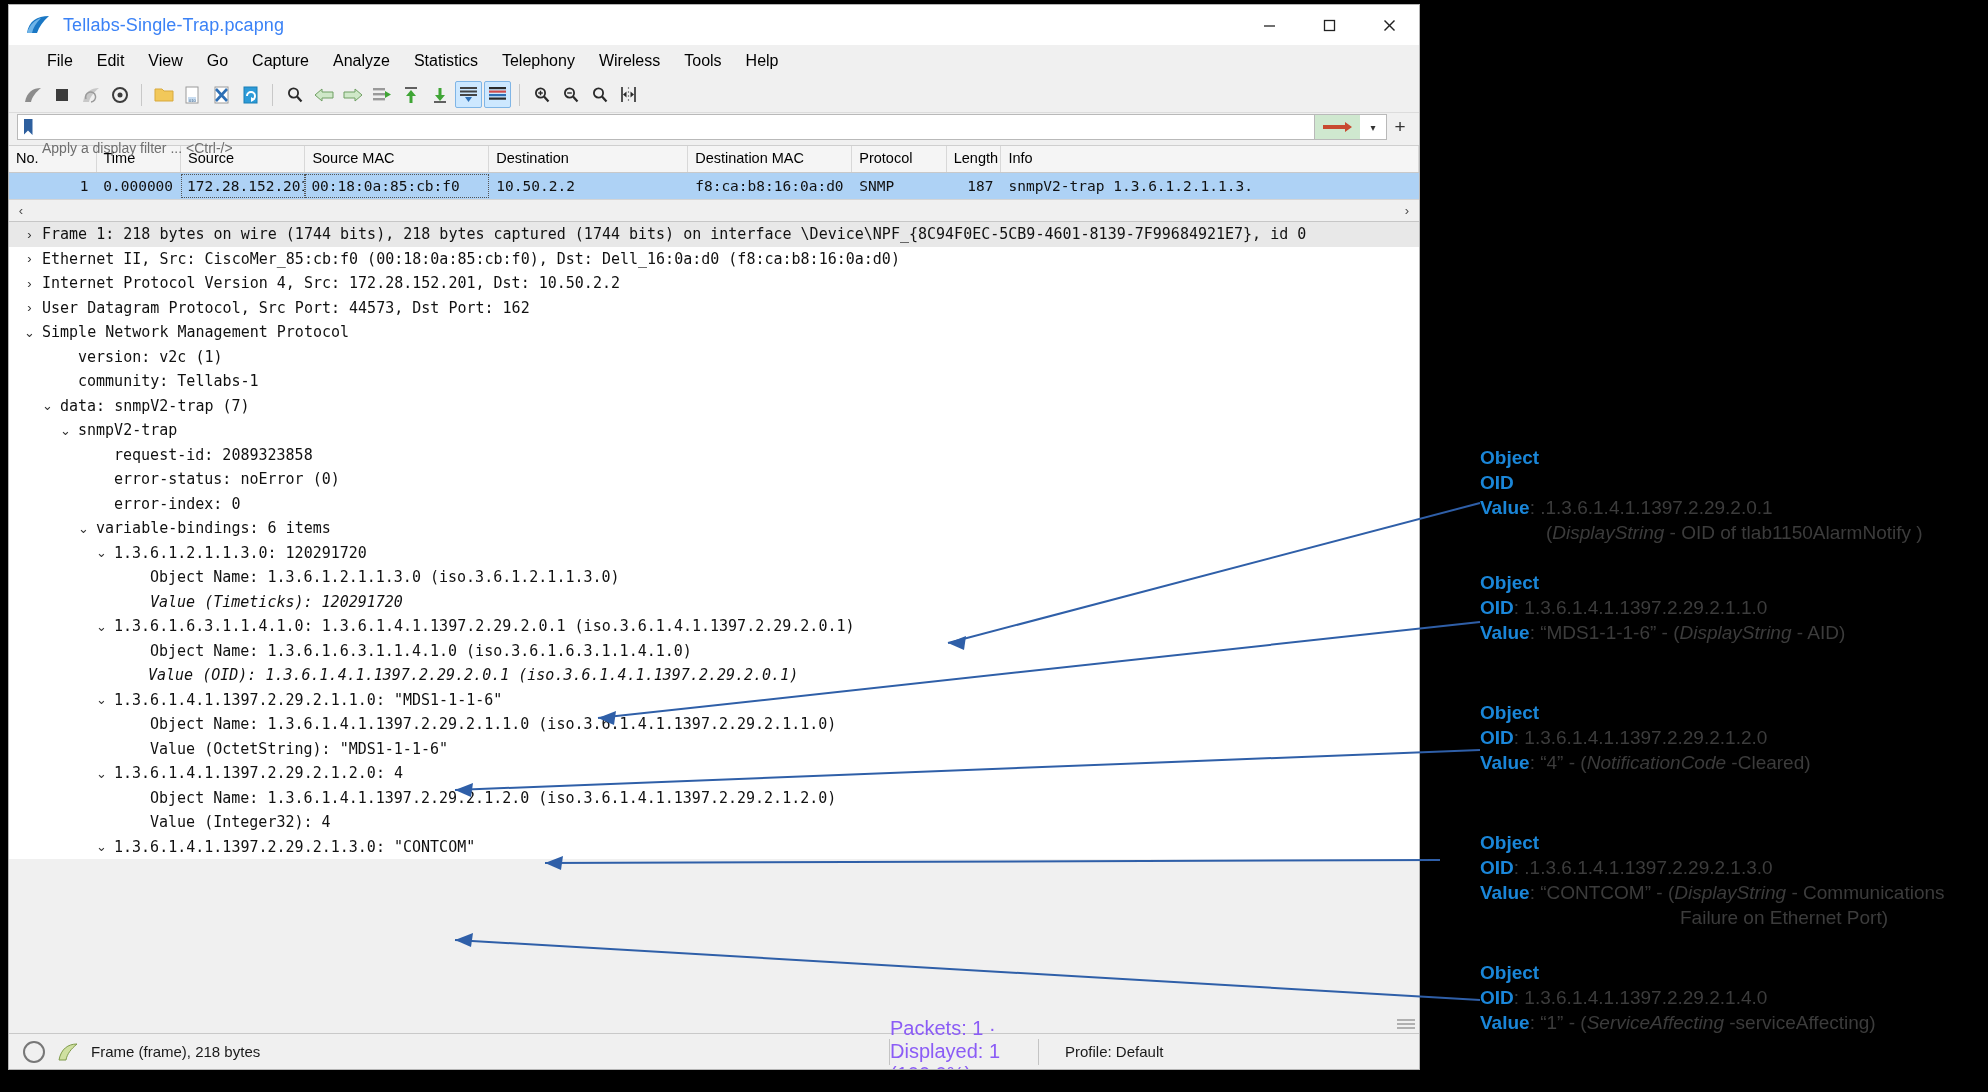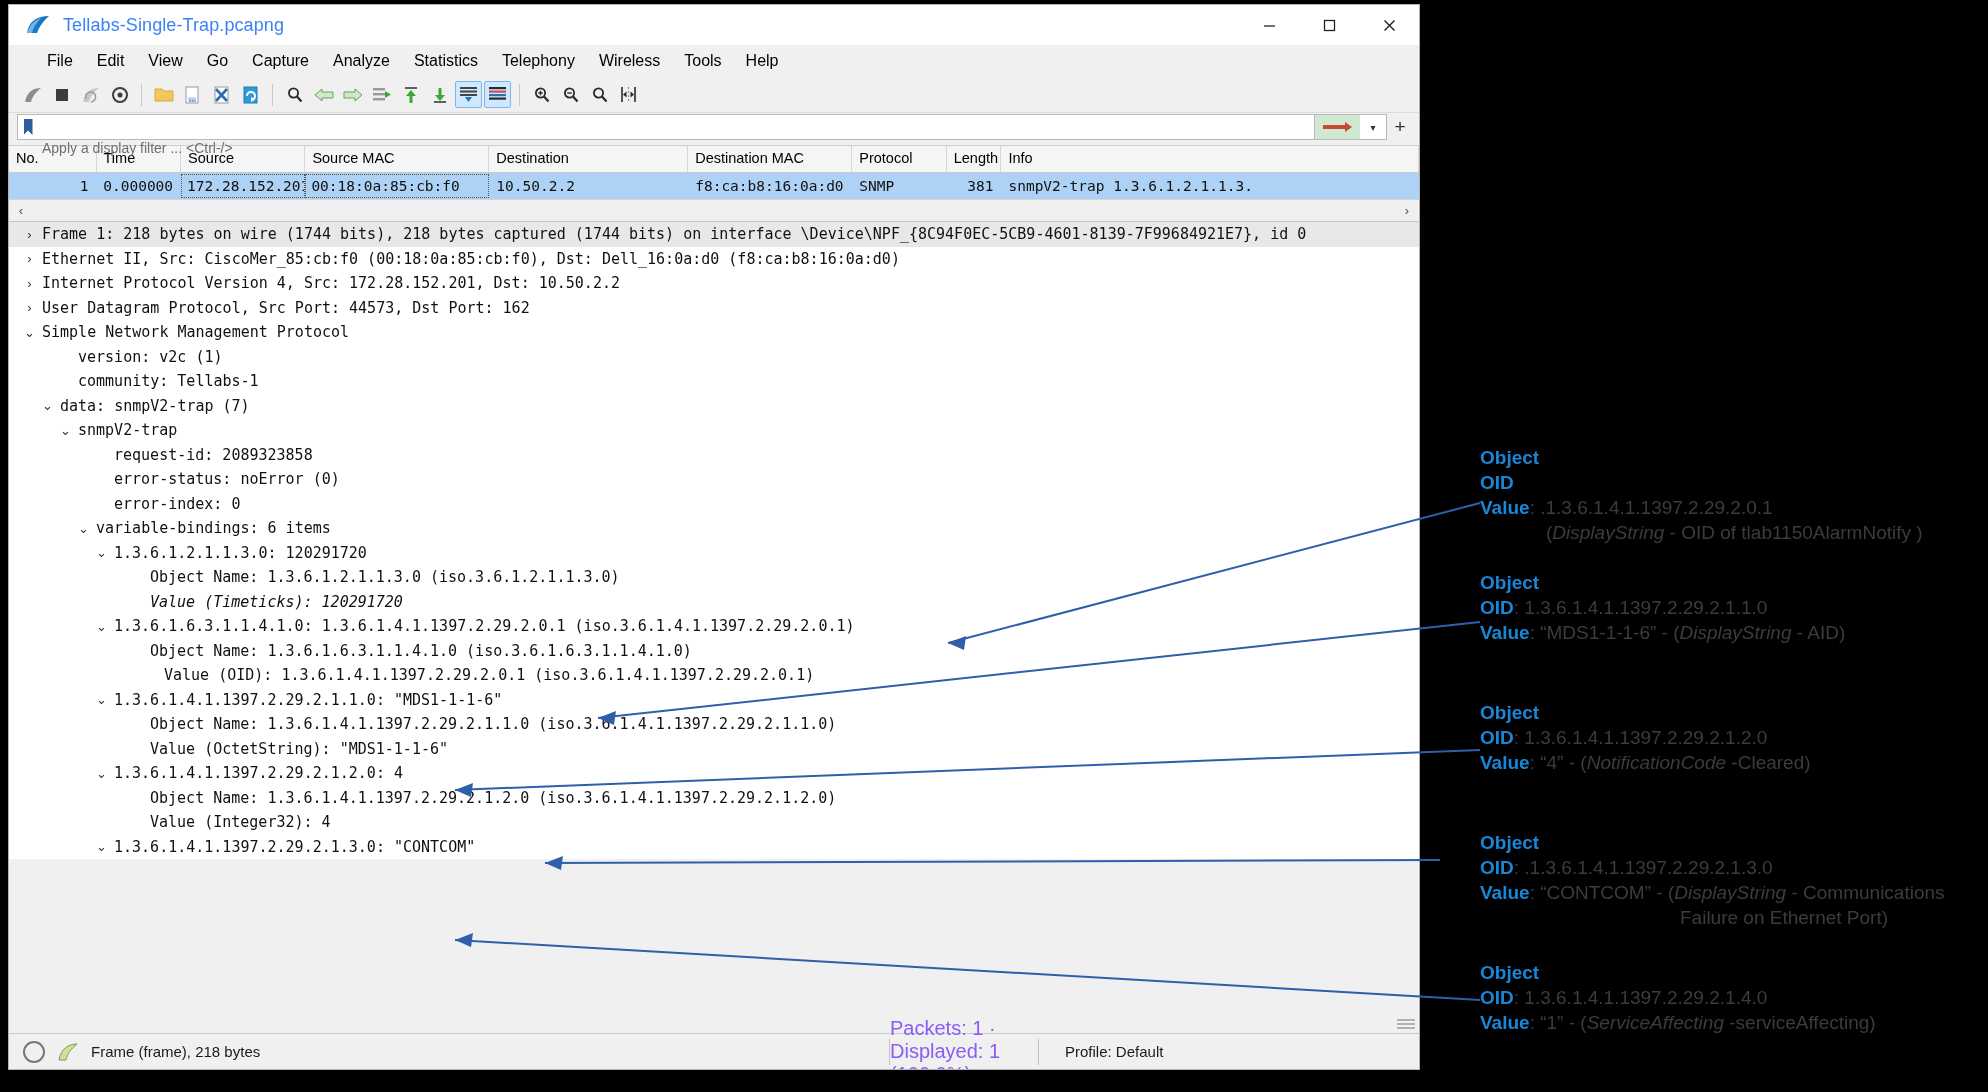--- a/index.html
+++ b/index.html
@@ -324,21 +324,21 @@
           <div class="pl-th" style="width: 420px;">Info</div>
         </div>
       <div id="pl-row">
           <div class="pl-td right" style="width: 88px;">1</div>
           <div class="pl-td right" style="width: 85px;">0.000000</div>
           <div class="pl-td dotted" style="width: 125px;">172.28.152.201</div>
           <div class="pl-td dotted" style="width: 185px;">00:18:0a:85:cb:f0</div>
           <div class="pl-td" style="width: 200px;">10.50.2.2</div>
           <div class="pl-td" style="width: 165px;">f8:ca:b8:16:0a:d0</div>
           <div class="pl-td" style="width: 95px;">SNMP</div>
-          <div class="pl-td right" style="width: 55px;">381</div>
+          <div class="pl-td right" style="width: 55px;">187</div>
           <div class="pl-td" style="width: 420px;">snmpV2-trap 1.3.6.1.2.1.1.3.</div>
         </div>
       <div id="pl-scroll">
         <div class="sc-arrow">‹</div>
         <div class="sc-arrow">›</div>
       </div>
     </div>
 
     <div id="detailpane">
         <div class="dt-row selected">
@@ -408,21 +408,21 @@
         <div class="dt-row">
           <span class="twisty" style="margin-left: 86px;">⌄</span>
           <span style="margin-left: 6px;">1.3.6.1.6.3.1.1.4.1.0: 1.3.6.1.4.1.1397.2.29.2.0.1 (iso.3.6.1.4.1.1397.2.29.2.0.1)</span>
         </div>
         <div class="dt-row">
           <span class="twisty" style="margin-left: 122px;"></span>
           <span style="margin-left: 6px;">Object Name: 1.3.6.1.6.3.1.1.4.1.0 (iso.3.6.1.6.3.1.1.4.1.0)</span>
         </div>
         <div class="dt-row">
           <span class="twisty" style="margin-left: 122px;"></span>
-          <span style="margin-left: 20px;">Value (OID): 1.3.6.1.4.1.1397.2.29.2.0.1 (iso.3.6.1.4.1.1397.2.29.2.0.1)</span>
+          <span style="margin-left: 4px; font-style: italic;">Value (OID): 1.3.6.1.4.1.1397.2.29.2.0.1 (iso.3.6.1.4.1.1397.2.29.2.0.1)</span>
         </div>
         <div class="dt-row">
           <span class="twisty" style="margin-left: 86px;">⌄</span>
           <span style="margin-left: 6px;">1.3.6.1.4.1.1397.2.29.2.1.1.0: "MDS1-1-1-6"</span>
         </div>
         <div class="dt-row">
           <span class="twisty" style="margin-left: 122px;"></span>
           <span style="margin-left: 6px;">Object Name: 1.3.6.1.4.1.1397.2.29.2.1.1.0 (iso.3.6.1.4.1.1397.2.29.2.1.1.0)</span>
         </div>
         <div class="dt-row">

